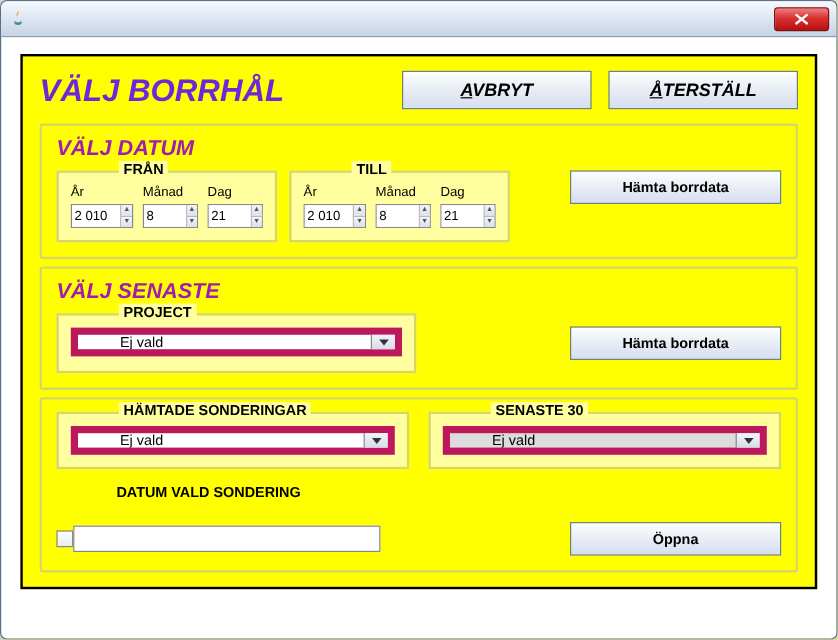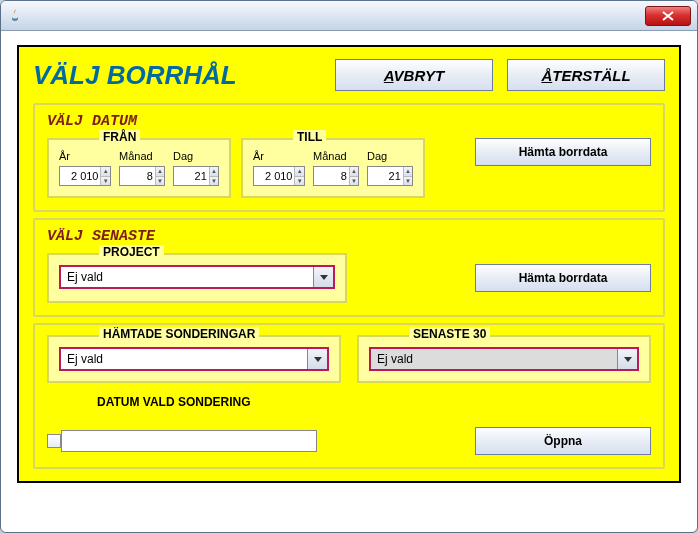--- a/index.html
+++ b/index.html
@@ -5,37 +5,37 @@
   * { box-sizing: border-box; font-family: Tahoma, Verdana, sans-serif; }
   body { margin: 0; background: #d4dce8; }
   .window { width: 698px; height: 533px; background: #fff; border: 1px solid #5a6f88; border-radius: 6px; overflow: hidden; box-shadow: 0 2px 8px rgba(0,0,0,0.2); }
   .titlebar { height: 30px; background: linear-gradient(#f6f9fd, #dde6f2 50%, #c6d4e6); display: flex; align-items: center; padding: 0 6px; border-bottom: 1px solid #8b9bb0; }
   .titlebar .java-icon { width: 16px; height: 16px; margin-right: 6px; display:inline-flex; }
   .titlebar .spacer { flex: 1; }
   .titlebar .close { width: 46px; height: 20px; border-radius: 3px; background: linear-gradient(#f08080, #d93030 45%, #b81010); border: 1px solid #7a1515; color: #fff; display:inline-flex; align-items:center; justify-content:center; }
   .client { padding: 14px 16px; }
   .panel { background: #ffff00; border: 2px solid #000; padding: 12px 14px; }
   .hrow { display:flex; align-items:center; gap: 14px; margin-bottom: 12px; }
-  .main-title { font-size: 26px; font-weight: 900; font-style: italic; font-family: Verdana, Tahoma, sans-serif; flex:1; color:#0369a1; }
+  .main-title { font-size: 26px; font-weight: 900; font-style: italic; font-family: Verdana, Tahoma, sans-serif; flex:1; color:#6d28d9; }
   .bigbtn { width: 158px; height: 32px; border: 1px solid #6b7f9a; background: linear-gradient(#fdfeff, #e8edf5 50%, #d6def0); font-size: 15px; font-weight: 900; font-style: italic; font-family: Verdana, Tahoma, sans-serif; cursor:pointer; }
   .groupbox { border: 2px solid #D8D861; border-radius: 2px; margin-top: 6px; position: relative; padding: 10px 12px 12px; }
-  .grouptitle { font-size: 15px; font-weight: 900; font-style: italic; font-family: Liberation Mono, monospace; margin: -2px 0 8px 0; color:#7f1d1d; }
+  .grouptitle { font-size: 18px; font-weight: 900; font-style: italic; font-family: Liberation Sans, sans-serif; margin: -2px 0 8px 0; color:#a21caf; }
   .fieldset { border: 2px solid #D8D861; position: relative; background: #ffffa0; padding: 10px 10px 10px; }
   .legend { position: absolute; top: -10px; left: 8px; background: #ffffa0; padding: 0 4px; font-weight: bold; font-size: 12px; margin-left: 42px; }
   .daterow { display:flex; gap: 10px; align-items: flex-start; }
   .date-grid { display:grid; grid-template-columns: 52px 46px 46px; gap: 4px 8px; font-size:11px; }
   .date-grid .hdr { font-weight: normal; font-size:11px; }
   .spinner { display:flex; align-items:center; background:#fff; border:1px solid #888; height:20px; }
-  .spinner input { border:none; width: 100%; height:100%; font-size:11px; text-align:right; padding:0 2px; outline:none; }
+  .spinner input { border:none; width: 100%; height:100%; font-size:11px; text-align:left; padding:0 2px; outline:none; }
   .spinbtns { display:flex; flex-direction:column; width:12px; height:100%; }
   .spinbtns div { flex:1; border-left:1px solid #bbb; background:linear-gradient(#f2f4f8,#dbe1ec); font-size:6px; line-height:1; display:flex; align-items:center; justify-content:center; color:#555; cursor:pointer; }
   .spinbtns div:first-child { border-bottom:1px solid #bbb; }
   .midbtn { width: 176px; height: 28px; border: 1px solid #6b7f9a; background: linear-gradient(#fdfeff, #e8edf5 50%, #d6def0); font-size: 12px; font-weight: bold; cursor:pointer; }
   .row-right { margin-left:auto; display:flex; align-items:center; }
-  .combo { display:flex; height:24px; border:2px solid #be185d; background:#fff; }
+  .combo { display:flex; height:24px; border:6px solid #be185d; background:#fff;padding-left:29px; }
   .combo.grey { background:#dcdcdc; }
   .combo input { flex:1; border:none; background:transparent; padding:0 6px; font-size:12px; outline:none; }
   .combo .arrow { width:20px; border-left:1px solid #888; background:linear-gradient(#f2f4f8,#d5dde9); display:flex; align-items:center; justify-content:center; cursor:pointer; }
   .tri { width:0; height:0; border-left:4px solid transparent; border-right:4px solid transparent; border-top:5px solid #333; }
   .twocol { display:grid; grid-template-columns: 1fr 1fr; gap: 16px; }
   .sonderrow { display:flex; align-items:center; gap:0; margin-top:18px; }
   .chk { width:14px; height:14px; border:1px solid #888; background:linear-gradient(#fdfeff,#e8edf5); cursor:pointer; }
   .textfield { flex:1; max-width:256px; height:22px; border:1px solid #888; background:#fff; padding:0 4px; font-size:12px; }
   .sonderlabel { font-size:12px; font-weight:bold; margin-top:12px; margin-left:50px; }
 </style>

